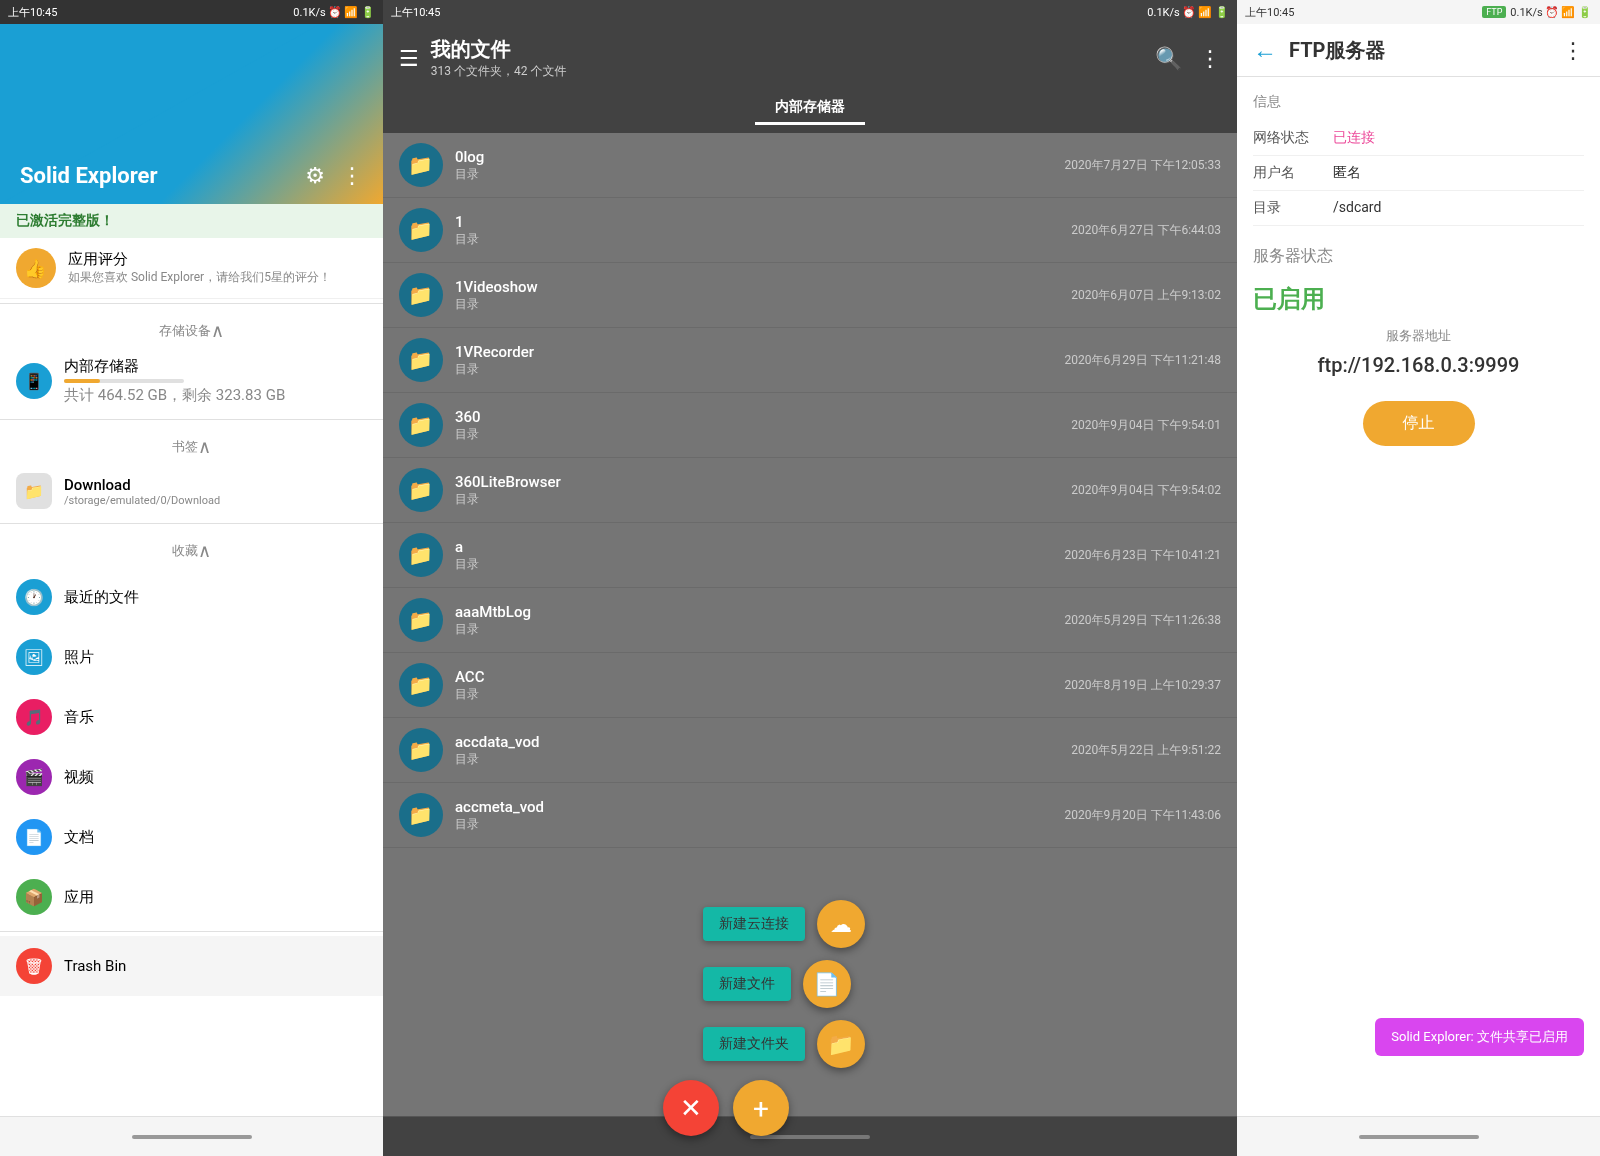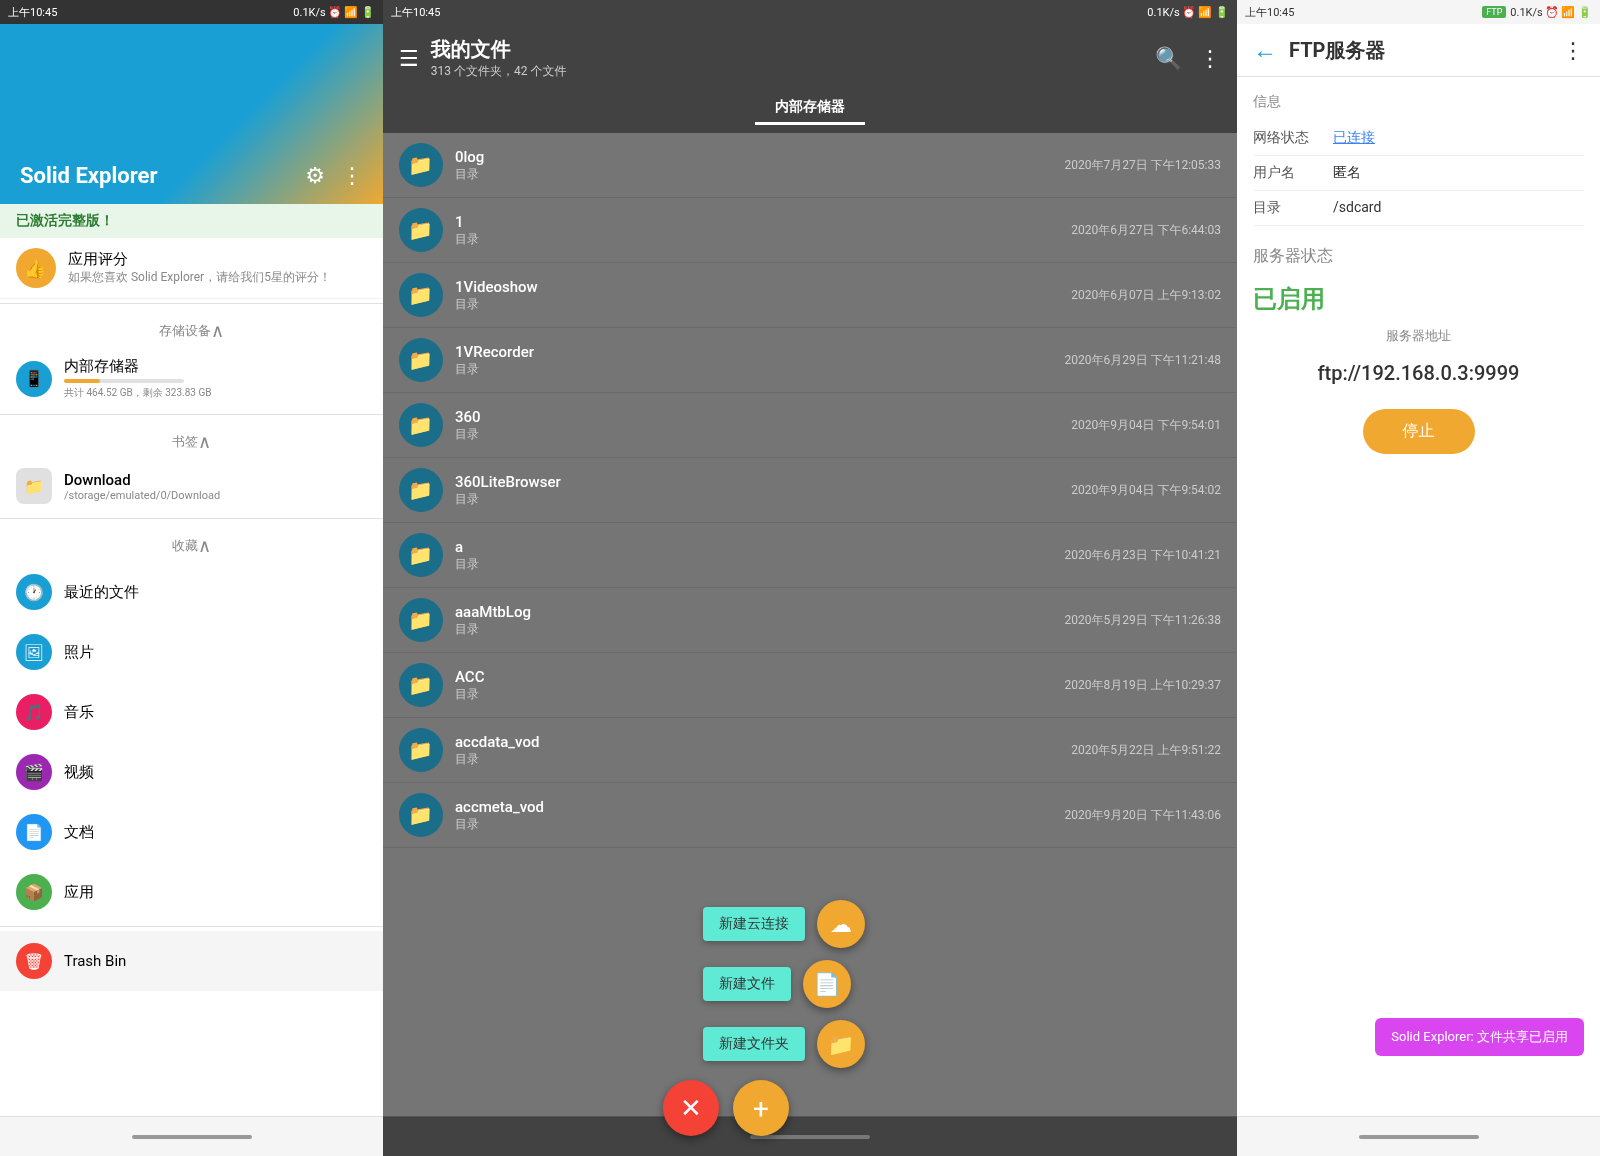--- a/index.html
+++ b/index.html
@@ -124,21 +124,21 @@
       width: 36px; height: 36px;
       background: #1a9fd4;
       border-radius: 50%;
       display: flex; align-items: center; justify-content: center;
       color: white; font-size: 16px;
     }
 
     .storage-name { font-size: 15px; font-weight: 500; }
     .storage-bar-container { width: 120px; height: 4px; background: #e0e0e0; border-radius: 2px; margin: 3px 0; }
     .storage-bar-fill { height: 4px; background: #f0a830; border-radius: 2px; }
-    .storage-sub { font-size: 10px; color: #888; }
+    .storage-sub { font-size: 15px; color: #888; }
 
     .bookmark-item {
       display: flex;
       align-items: center;
       padding: 10px 16px;
       gap: 12px;
     }
 
     .bookmark-icon {
       width: 36px; height: 36px;
@@ -277,21 +277,21 @@
       pointer-events: none;
     }
 
     .fab-row {
       display: flex;
       align-items: center;
       gap: 12px;
     }
 
     .fab-label {
-      background: #5eead4;
+      background: #14b8a6;
       padding: 8px 16px;
       border-radius: 4px;
       font-size: 14px;
       color: #333;
       box-shadow: 0 2px 6px rgba(0,0,0,0.3);
       pointer-events: all;
       cursor: pointer;
     }
 
     .fab-btn {
@@ -362,38 +362,38 @@
     .info-section-title { font-size: 14px; color: #888; margin-bottom: 10px; }
 
     .info-row {
       display: flex;
       padding: 8px 0;
       border-bottom: 1px solid #f0f0f0;
     }
 
     .info-label { width: 80px; font-size: 14px; color: #555; }
     .info-value { flex: 1; font-size: 14px; color: #333; }
-    .info-value.green { color: #3b82f6; text-decoration: underline; }
+    .info-value.green { color: #ec4899; }
 
     .server-status-section { margin-bottom: 20px; }
     .server-status-title { font-size: 16px; color: #888; margin-bottom: 16px; }
 
     .server-enabled {
       text-align: left;
       color: #4caf50;
       font-size: 24px;
       font-weight: bold;
       margin-bottom: 12px;
     }
 
     .server-address-label {
       text-align: center;
       font-size: 13px;
       color: #888;
-      margin-bottom: 16px;
+      margin-bottom: 8px;
     }
 
     .server-address {
       text-align: center;
       font-size: 20px;
       color: #333;
       font-weight: 500;
       margin-bottom: 24px;
     }
 

